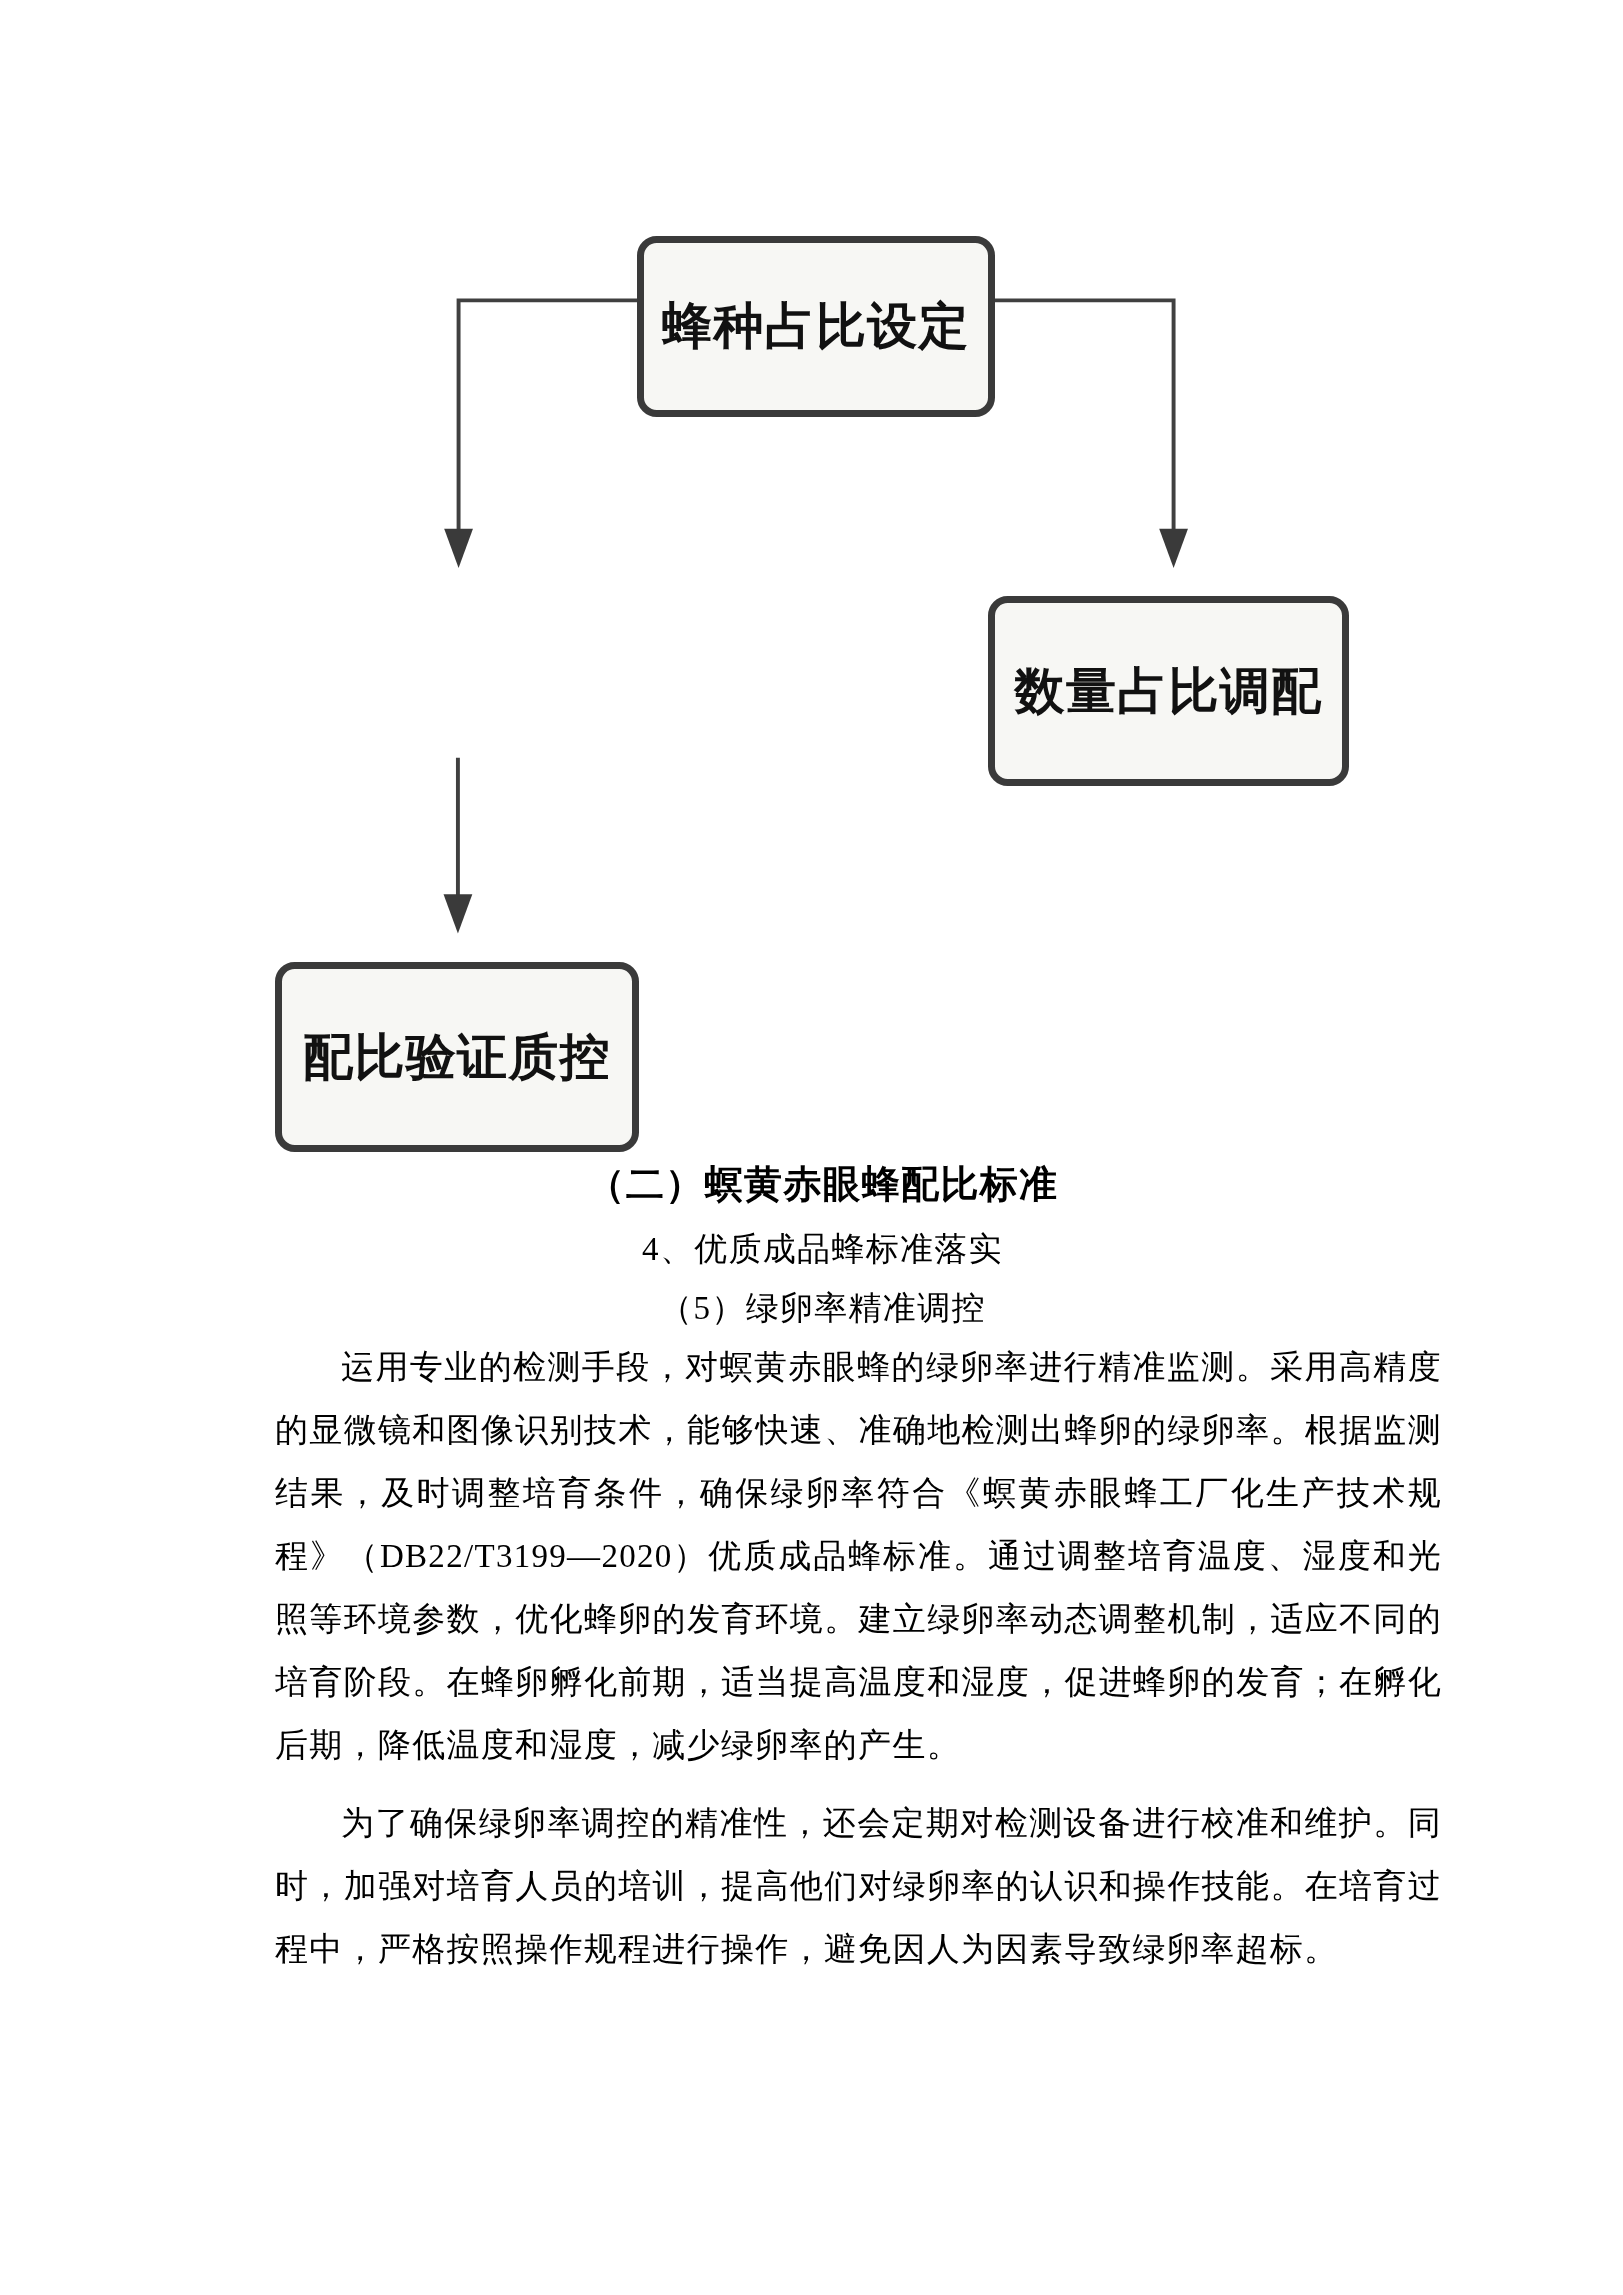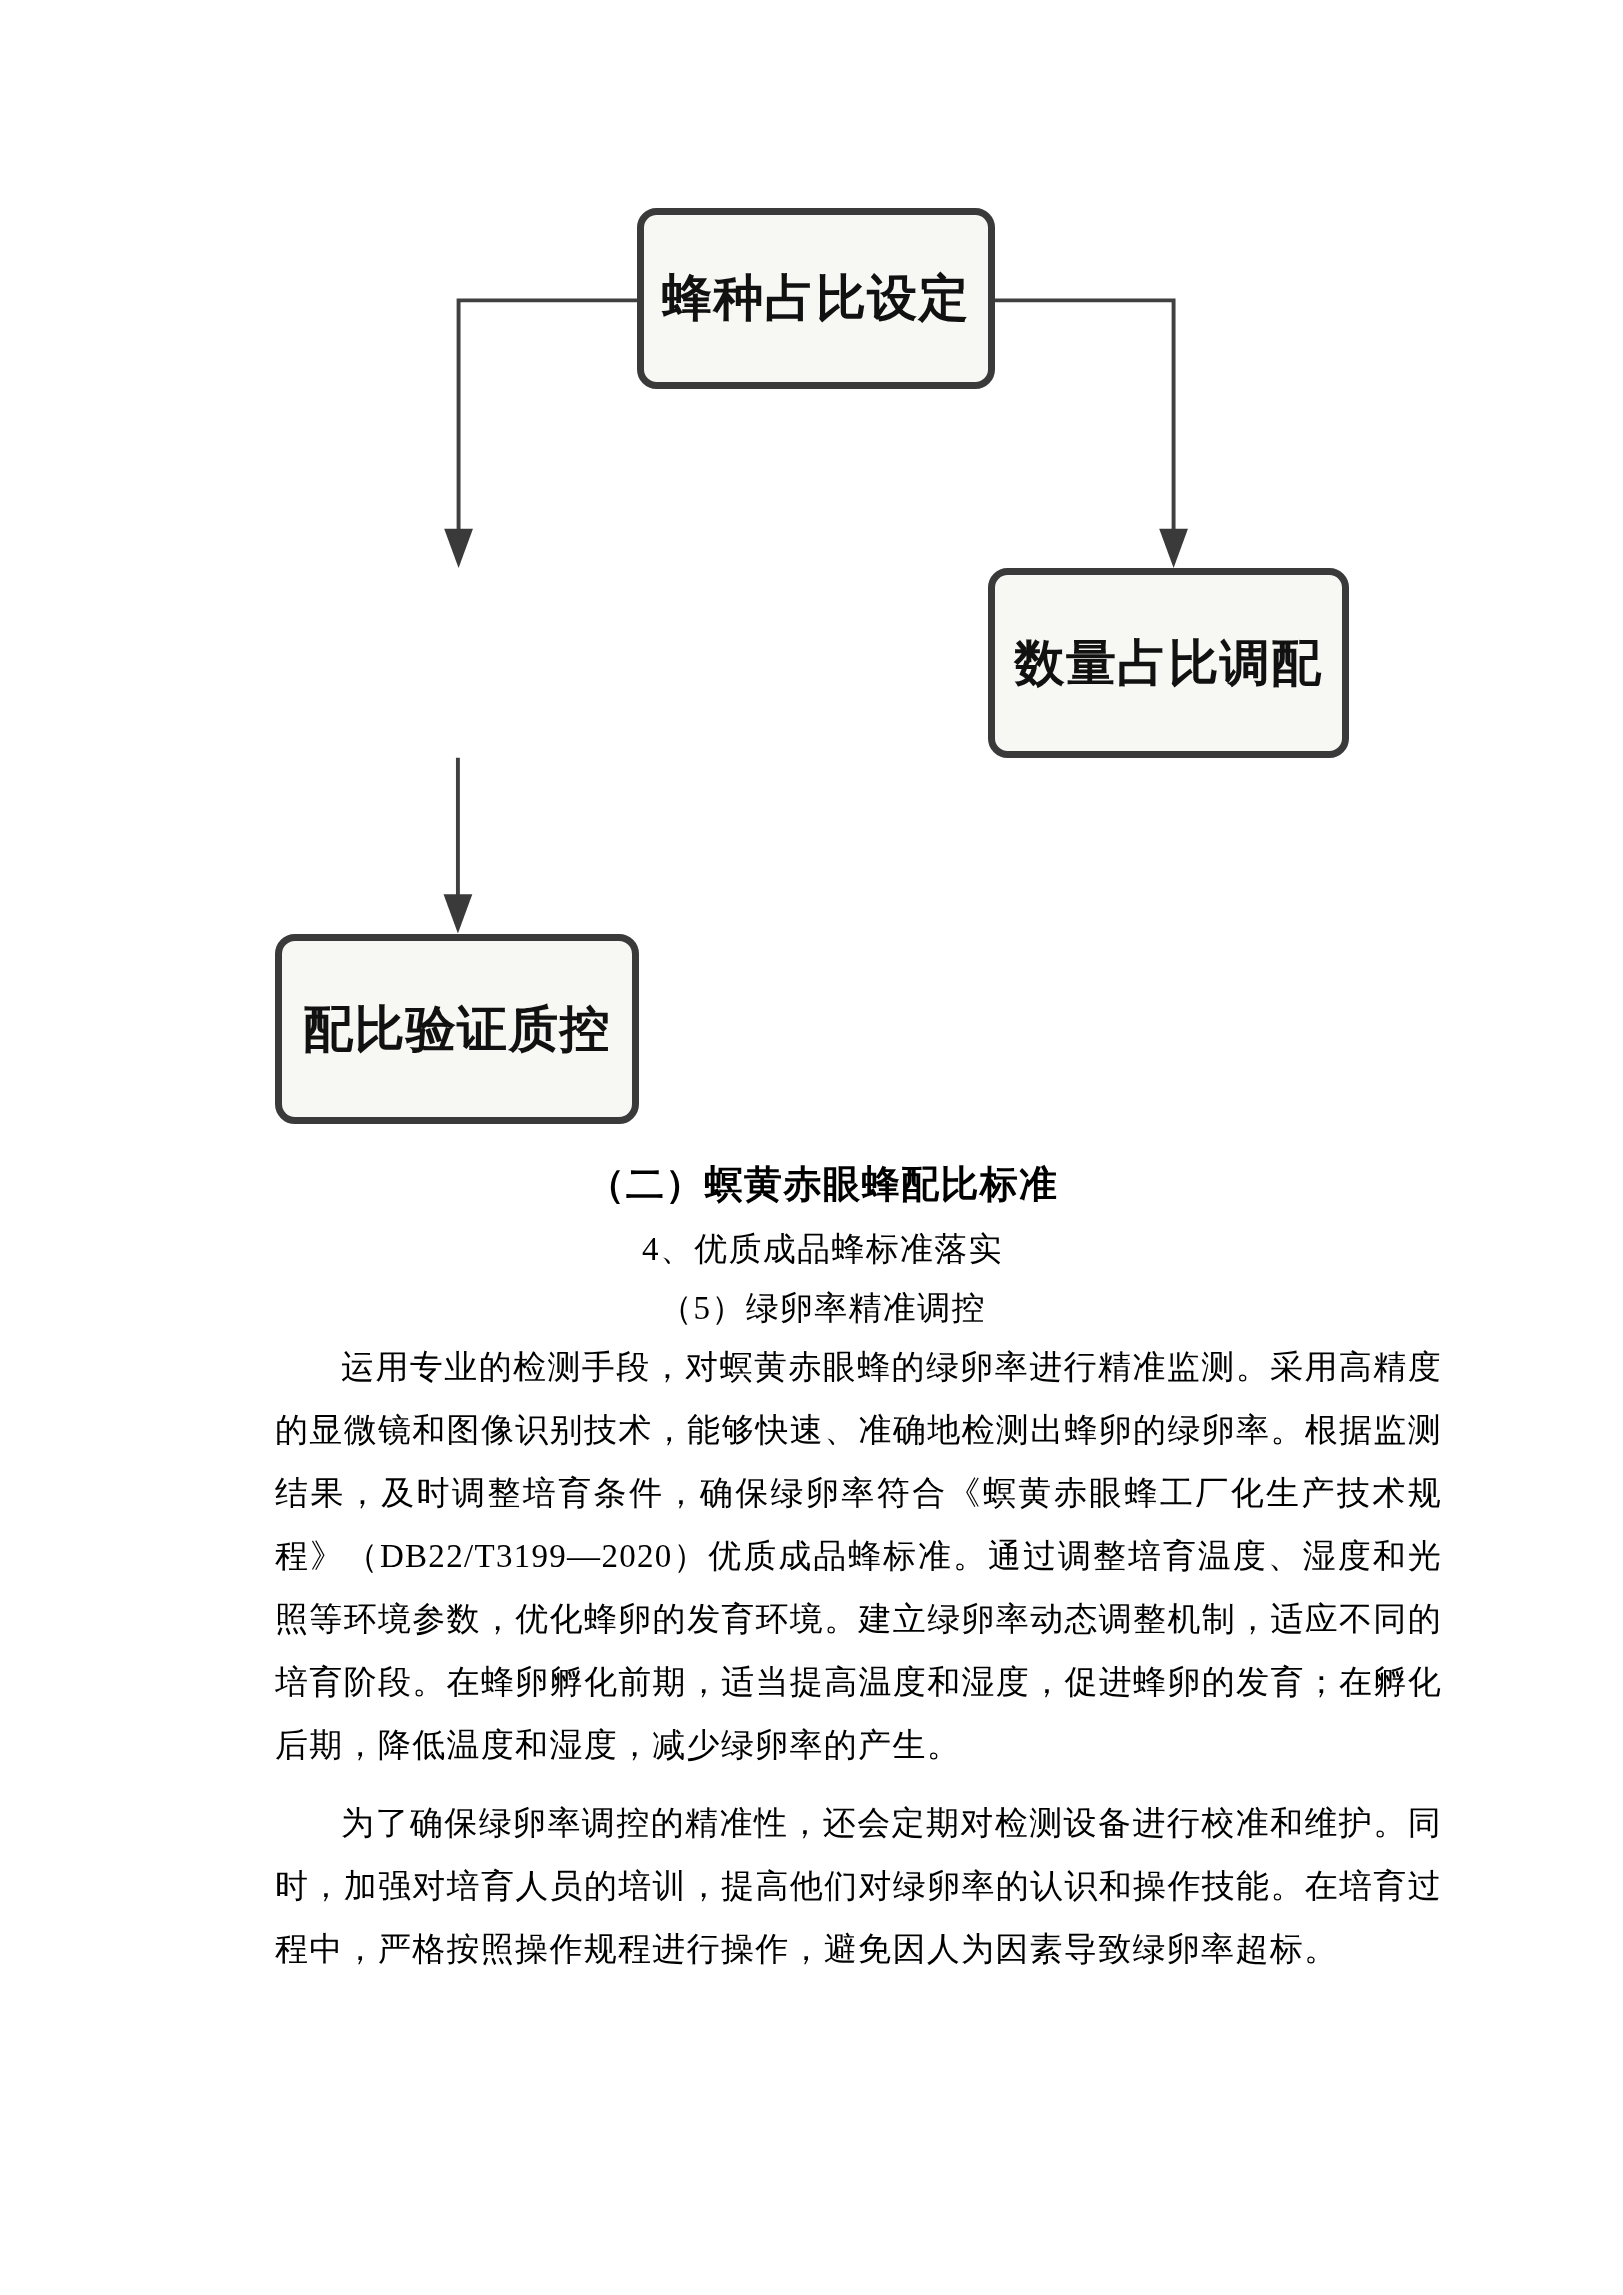--- a/index.html
+++ b/index.html
@@ -31,32 +31,33 @@
   }
   .node {
     position: absolute;
     box-sizing: border-box;
     background: #f7f7f4;
     border: 7.2px solid #3a3a3a;
     border-radius: 19.6px;
     display: flex;
     align-items: center;
     justify-content: center;
+    margin-top: 28px;
   }
   .node .label {
     font-size: 50px;
     font-weight: 700;
     letter-spacing: 1.3px;
     color: #111111;
     white-space: nowrap;
   }
   .node-root   { left: 637px;  top: 208px;  width: 358px; height: 181px; }
   .node-left   { left: 275px;  top: 568px;  width: 364px; height: 190px; }
   .node-right  { left: 988px; top: 568px;  width: 361px; height: 190px; }
-  .node-bottom { left: 275px;  top: 934px; width: 364px; height: 190px; border-radius: 20px; }
+  .node-bottom { left: 275px;  top: 934px; width: 364px; height: 190px; }
 
   
   .doc-block {
     position: absolute;
     left: 239px;
     width: 1167px;
     margin: 0;
     line-height: 63px;
     color: #000000;
     text-align: center;

